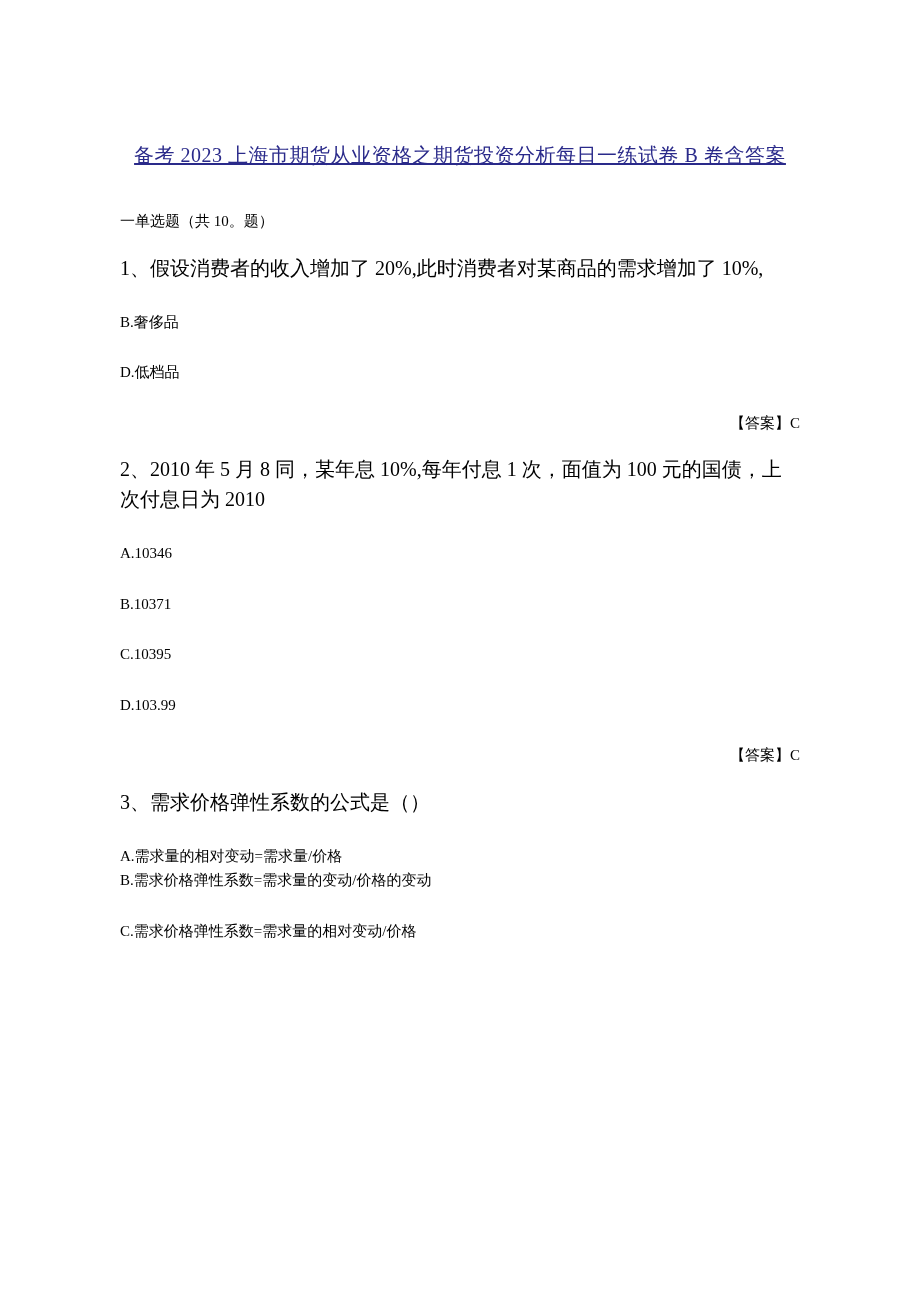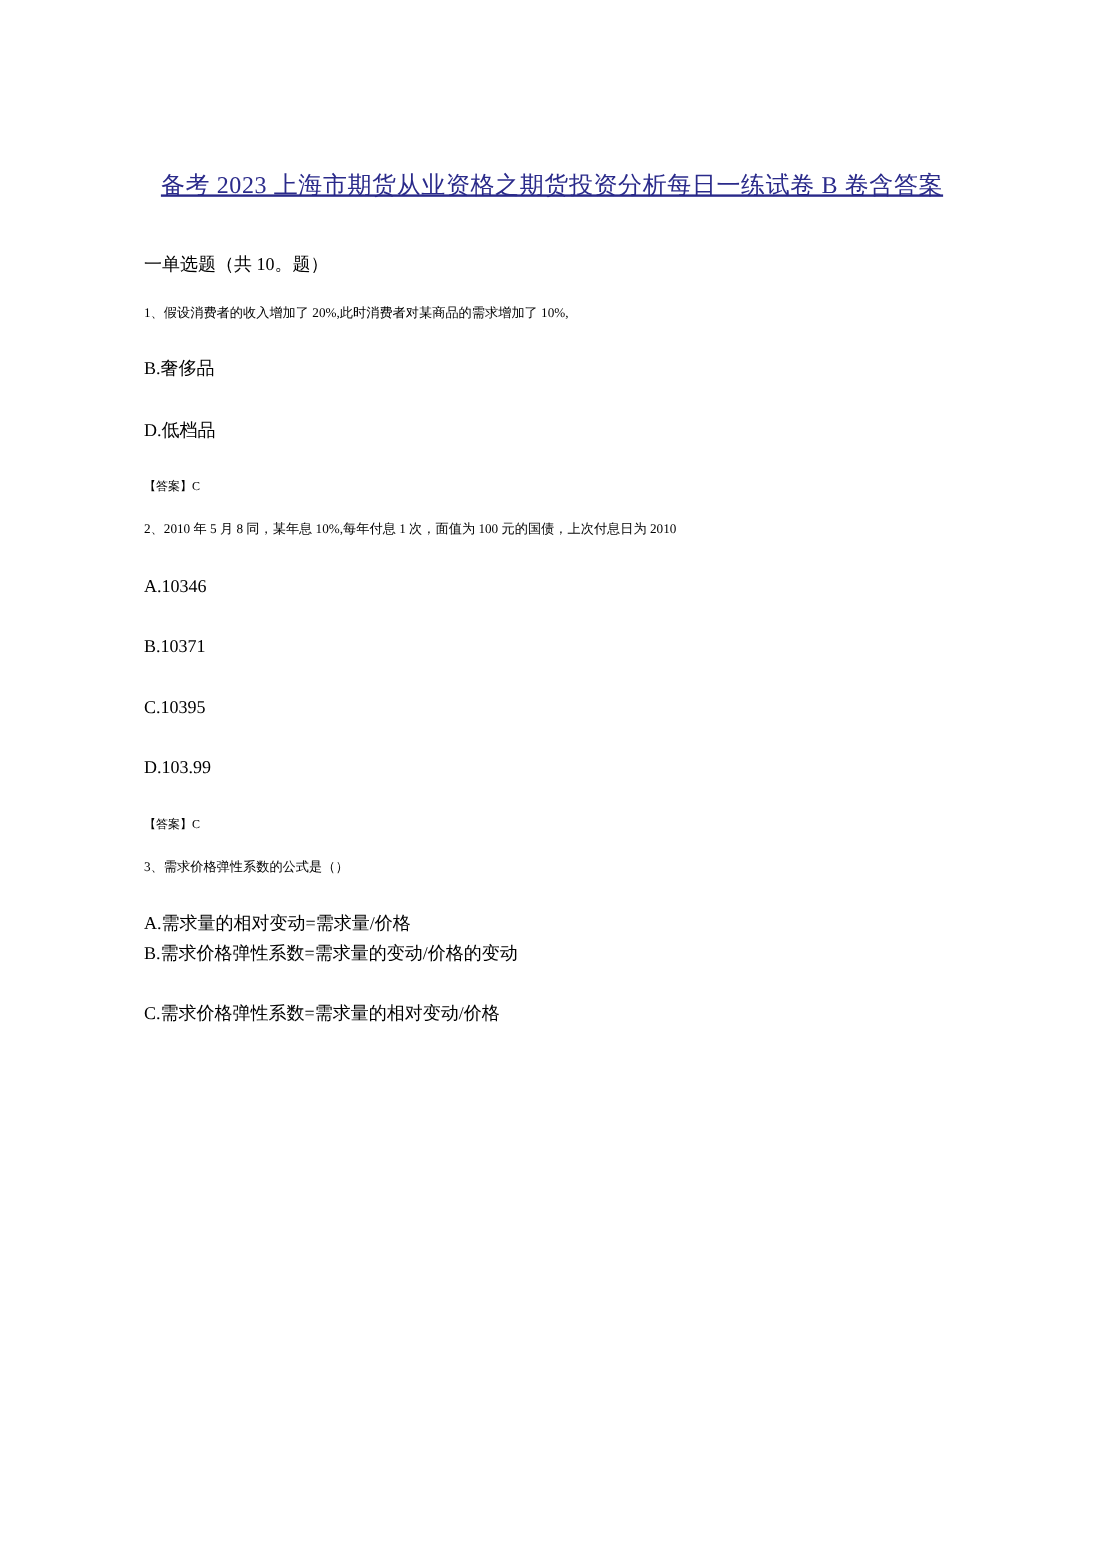--- a/index.html
+++ b/index.html
@@ -22,35 +22,36 @@
     text-decoration: underline;
     color: #2a2a8a;
     margin-bottom: 40px;
     letter-spacing: 0.5px;
   }
   .section-label {
     font-size: 15px;
     margin-bottom: 18px;
   }
   .question-text {
-    font-size: 11px;
+    font-size: 20px;
     margin-bottom: 28px;
     margin-top: 20px;
   }
   .option {
     font-size: 15px;
     margin-bottom: 28px;
   }
   .option-tight {
     font-size: 15px;
     margin-bottom: 2px;
   }
   .answer {
-    font-size: 10px;
+    font-size: 15px;
     margin-bottom: 18px;
+    text-align: right;
   }
 </style>
 </head>
 <body>
 
 <div class="page">
 
   <div class="title">备考 2023 上海市期货从业资格之期货投资分析每日一练试卷 B 卷含答案</div>
 
   <div class="section-label">一单选题（共 10。题）</div>

